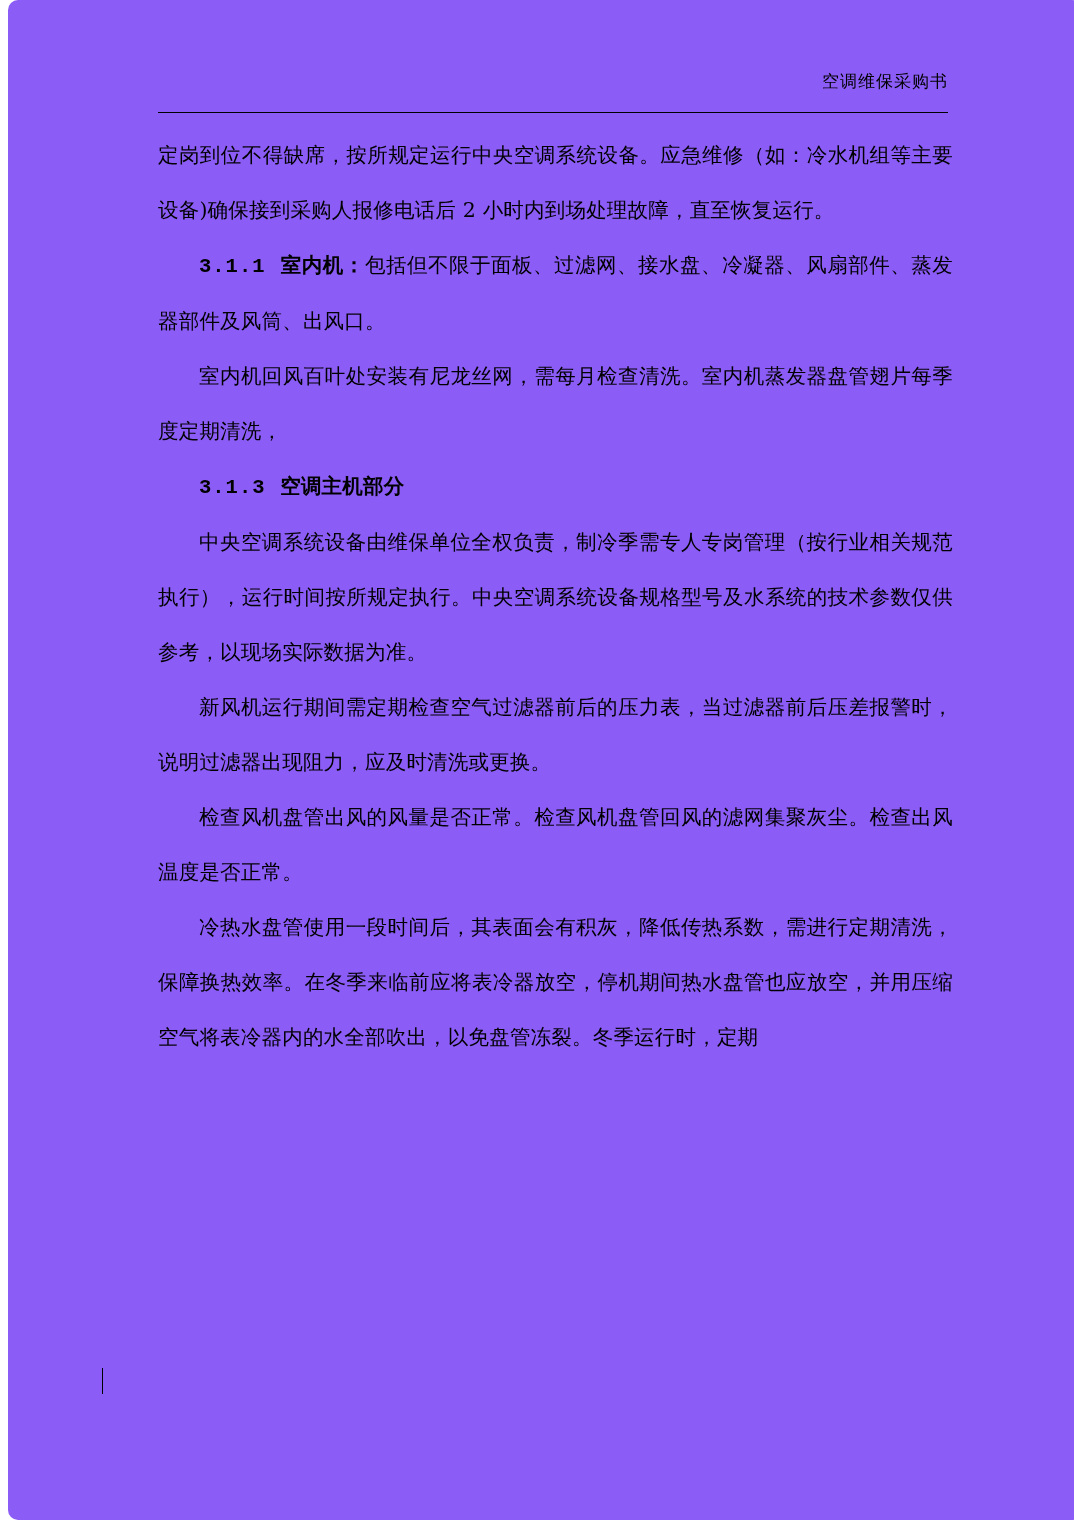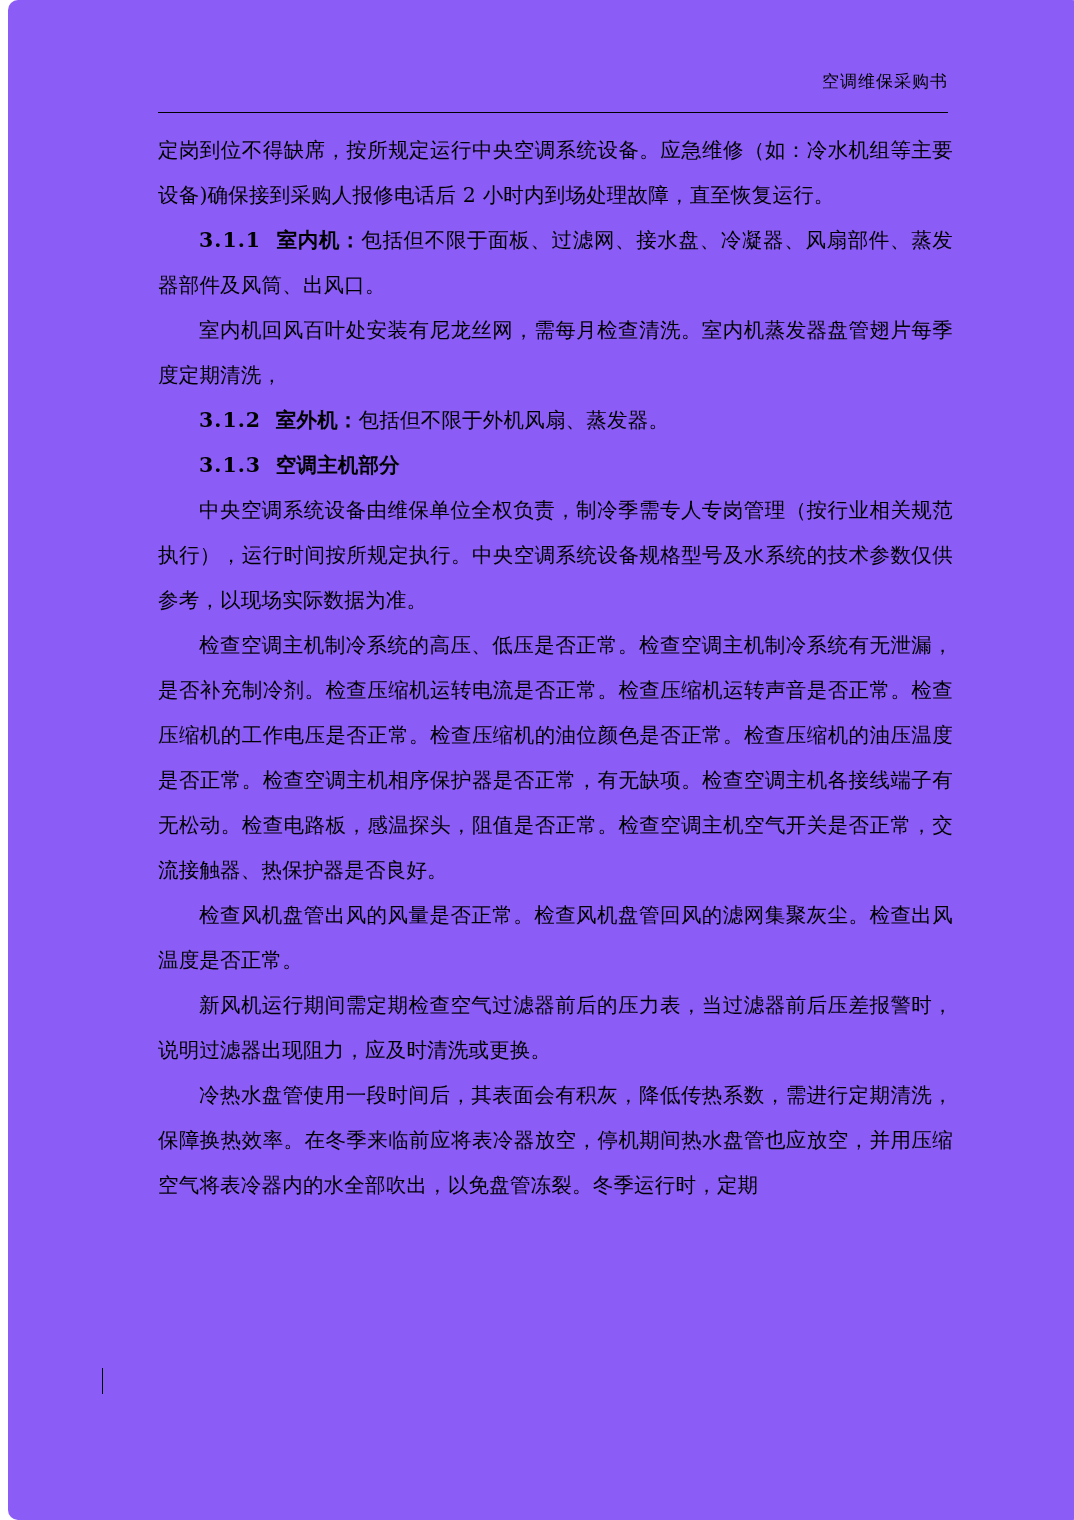--- a/index.html
+++ b/index.html
@@ -43,35 +43,36 @@
   }
   .content {
     position: absolute;
     top: 128px;
     left: 150px;
     width: 795px;
   }
   p {
     margin: 0;
     font-size: 20.5px;
-    line-height: 45px;
+    line-height: 55px;
     text-align: justify;
     text-justify: inter-ideograph;
     letter-spacing: 0.2px;
   }
   p.indent {
     text-indent: 2em;
   }
   p.heading {
     text-indent: 2em;
     font-weight: bold;
   }
   p.heading .num {
     font-weight: bold;
     letter-spacing: 1px;
+    font-family: Liberation Mono, monospace;
   }
   p.heading .body-normal {
     font-weight: normal;
   }
   .caret {
     position: absolute;
     left: 94px;
     top: 1368px;
     width: 1px;
     height: 26px;
@@ -91,39 +92,34 @@
     <p class="body">定岗到位不得缺席，按所规定运行中央空调系统设备。应急维修（如：冷水机组等主要设备)确保接到采购人报修电话后 2 小时内到场处理故障，直至恢复运行。</p>
 
 
     <p class="heading">
       <span class="num">3.1.1</span>
       <span>&nbsp;</span><span class="title">室内机：</span><span class="body-normal">包括但不限于面板、过滤网、接水盘、冷凝器、风扇部件、蒸发器部件及风筒、出风口。</span>
     </p>
 
     <p class="indent">室内机回风百叶处安装有尼龙丝网，需每月检查清洗。室内机蒸发器盘管翅片每季度定期清洗，</p>
 
-    <p class="heading">
-      <span class="num">3.1.2</span>
-      <span>&nbsp;</span><span class="title">室外机：</span><span class="body-normal">包括但不限于外机风扇、蒸发器。</span>
-    </p>
 
 
     <p class="heading">
       <span class="num">3.1.3</span>
       <span>&nbsp;</span><span class="title">空调主机部分</span>
     </p>
 
     <p class="indent">中央空调系统设备由维保单位全权负责，制冷季需专人专岗管理（按行业相关规范执行），运行时间按所规定执行。中央空调系统设备规格型号及水系统的技术参数仅供参考，以现场实际数据为准。</p>
 
-    <p class="indent">检查空调主机制冷系统的高压、低压是否正常。检查空调主机制冷系统有无泄漏，是否补充制冷剂。检查压缩机运转电流是否正常。检查压缩机运转声音是否正常。检查压缩机的工作电压是否正常。检查压缩机的油位颜色是否正常。检查压缩机的油压温度是否正常。检查空调主机相序保护器是否正常，有无缺项。检查空调主机各接线端子有无松动。检查电路板，感温探头，阻值是否正常。检查空调主机空气开关是否正常，交流接触器、热保护器是否良好。</p>
 
 
+    <p class="indent">新风机运行期间需定期检查空气过滤器前后的压力表，当过滤器前后压差报警时，说明过滤器出现阻力，应及时清洗或更换。</p>
+
     <p class="indent">检查风机盘管出风的风量是否正常。检查风机盘管回风的滤网集聚灰尘。检查出风温度是否正常。</p>
-
-    <p class="indent">新风机运行期间需定期检查空气过滤器前后的压力表，当过滤器前后压差报警时，说明过滤器出现阻力，应及时清洗或更换。</p>
 
     <p class="indent">冷热水盘管使用一段时间后，其表面会有积灰，降低传热系数，需进行定期清洗，保障换热效率。在冬季来临前应将表冷器放空，停机期间热水盘管也应放空，并用压缩空气将表冷器内的水全部吹出，以免盘管冻裂。冬季运行时，定期</p>
 
   </div>
 
   <div class="caret"></div>
 
 </div>
 
 </body></html>

